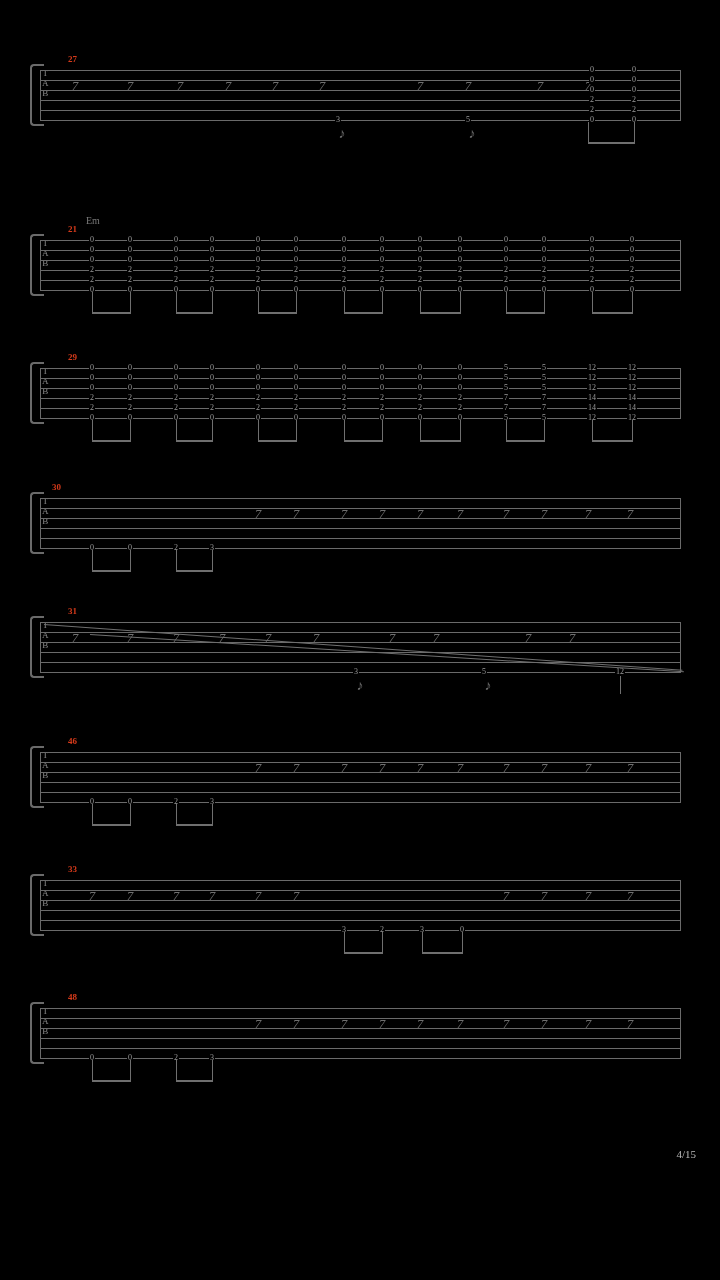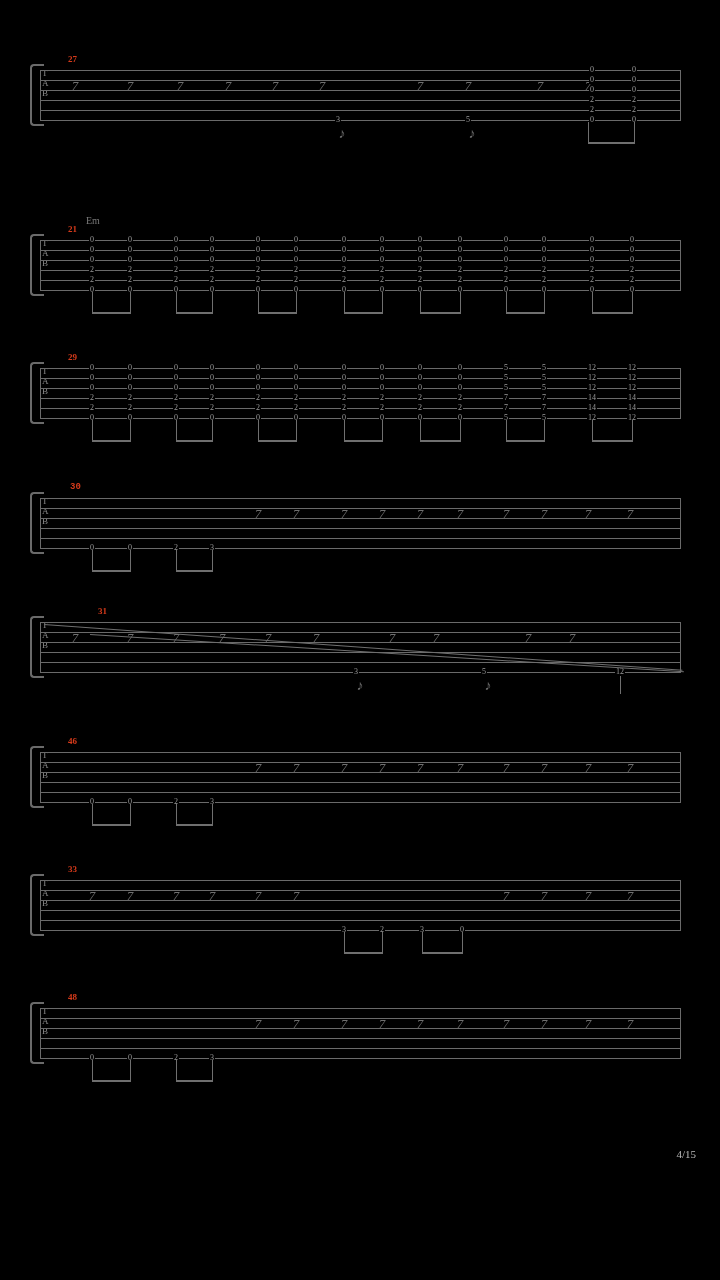--- a/index.html
+++ b/index.html
@@ -12,20 +12,21 @@
     height: 1280px;
     position: relative;
     font-family: "Liberation Serif", serif;
     overflow: hidden;
   }
   .page {
     position: relative;
     width: 720px;
     height: 1206px;
     background: #000000;
+    text-align: center;
   }
   
   .system {
     position: absolute;
     left: 0;
     width: 720px;
   }
   .measure-number {
     position: absolute;
     color: #d63a1a;
@@ -440,21 +441,21 @@
         <div class="stem" style="left: 420px; top: 62px; height: 22px;"></div>
         <div class="stem" style="left: 460px; top: 62px; height: 22px;"></div>
         <div class="beam" style="left: 506px; top: 82px; width: 38px;"></div>
         <div class="stem" style="left: 506px; top: 62px; height: 22px;"></div>
         <div class="stem" style="left: 544px; top: 62px; height: 22px;"></div>
         <div class="beam" style="left: 592px; top: 82px; width: 40px;"></div>
         <div class="stem" style="left: 592px; top: 62px; height: 22px;"></div>
         <div class="stem" style="left: 632px; top: 62px; height: 22px;"></div>
       </div>
       <div class="system" style="top: 488px;">
-        <div class="measure-number" style="left: 70px; top: -6px; font-family: Liberation Mono, monospace;">30</div>
+        <div class="measure-number" style="left: 52px; top: -6px;">30</div>
         <div class="brace" style="top: 4px;"></div>
         <div class="tabword" style="top: 8px;">
           <div>T</div>
           <div>A</div>
           <div>B</div>
         </div>
         <div class="staff" style="top: 10px;">
           <div class="line l0"></div>
           <div class="line l1"></div>
           <div class="line l2"></div>
@@ -479,21 +480,21 @@
         <div class="fret" style="left: 176px; top: 60px;">2</div>
         <div class="fret" style="left: 212px; top: 60px;">3</div>
         <div class="beam" style="left: 92px; top: 82px; width: 38px;"></div>
         <div class="stem" style="left: 92px; top: 62px; height: 22px;"></div>
         <div class="stem" style="left: 130px; top: 62px; height: 22px;"></div>
         <div class="beam" style="left: 176px; top: 82px; width: 36px;"></div>
         <div class="stem" style="left: 176px; top: 62px; height: 22px;"></div>
         <div class="stem" style="left: 212px; top: 62px; height: 22px;"></div>
       </div>
       <div class="system" style="top: 612px;">
-        <div class="measure-number" style="left: 68px; top: -6px; margin-left: 30px;">31</div>
+        <div class="measure-number" style="left: 68px; top: -6px;">31</div>
         <div class="brace" style="top: 4px;"></div>
         <div class="tabword" style="top: 8px;">
           <div>T</div>
           <div>A</div>
           <div>B</div>
         </div>
         <div class="staff" style="top: 10px;">
           <div class="line l0"></div>
           <div class="line l1"></div>
           <div class="line l2"></div>

